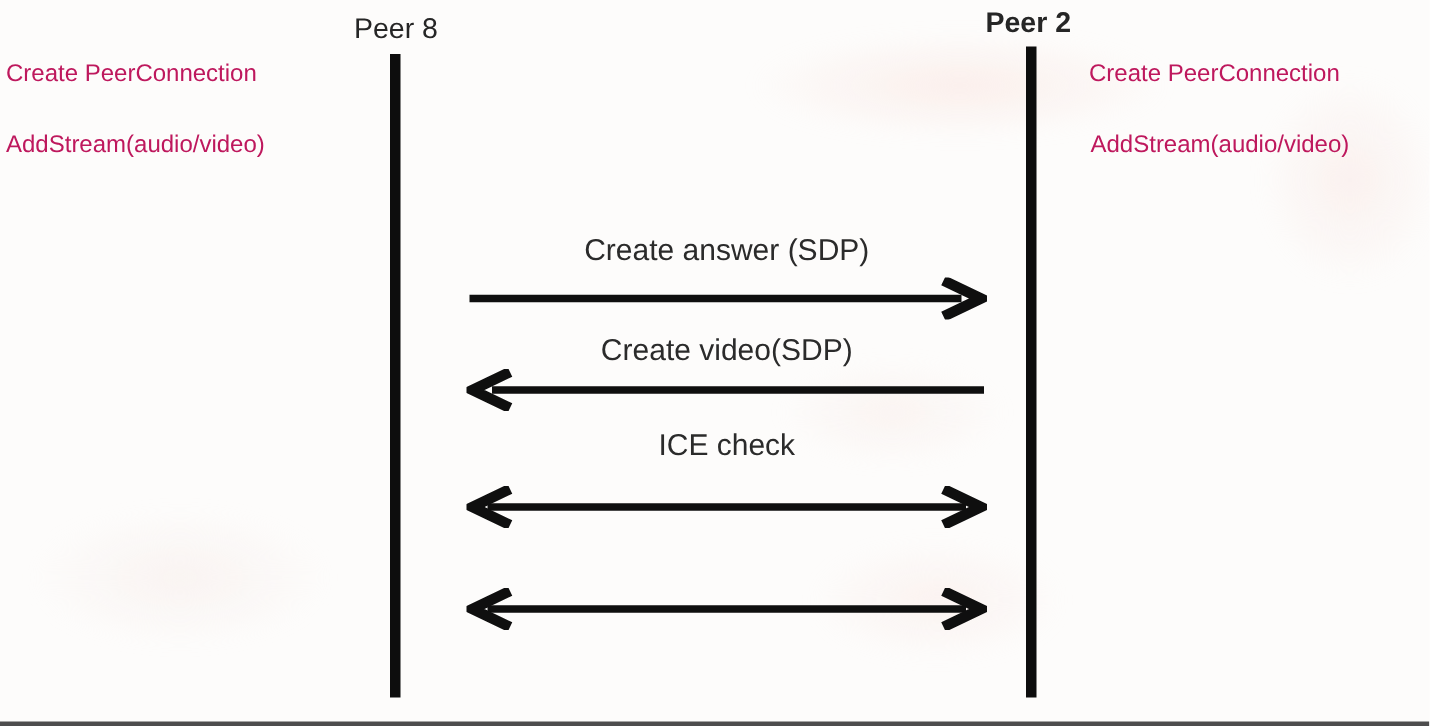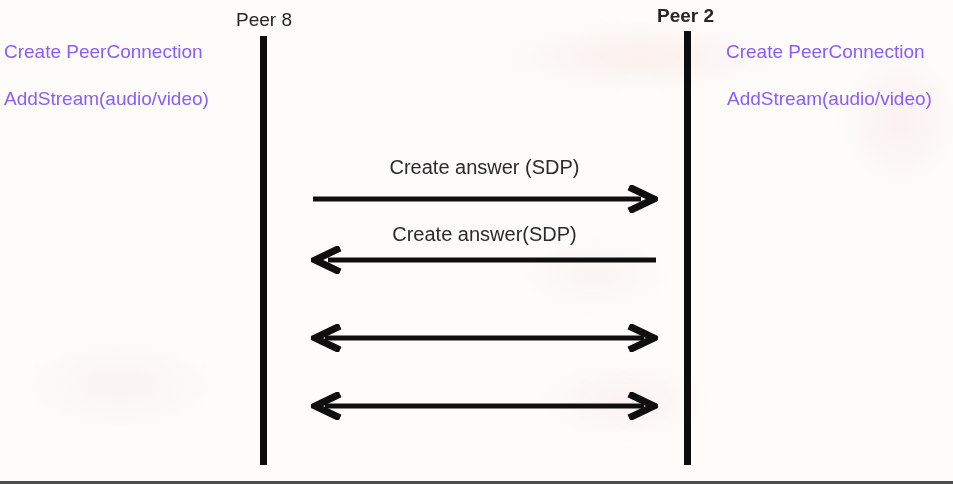--- a/index.html
+++ b/index.html
@@ -40,22 +40,22 @@
   .lifeline{
     position:absolute;
     width:7px;
     background:#0d0d0d;
   }
   .l1{left:260px;top:36px;height:429px;}
   .l2{left:684px;top:31px;height:434px;}
 
   .ann{
     position:absolute;
-    font-size:19px;
-    color:#8b5cf6;
+    font-size:16px;
+    color:#be185d;
     white-space:nowrap;
   }
   .a1{left:4px;top:41px;}
   .a2{left:4px;top:88px;}
   .a3{left:726px;top:41px;}
   .a4{left:727px;top:88px;}
 
   .msg-label{
     position:absolute;
     left:312px;width:345px;
@@ -104,26 +104,27 @@
   <div class="ann a2">AddStream(audio/video)</div>
   <div class="ann a3">Create PeerConnection</div>
   <div class="ann a4">AddStream(audio/video)</div>
 
   <div class="msg-label m1">Create answer (SDP)</div>
   <svg class="arrow ar1" viewBox="0 0 347 28">
     <line x1="2" y1="14" x2="330" y2="14" stroke-width="5"></line>
     <path d="M318 2 L343 14 L318 26" stroke-width="7"></path>
   </svg>
 
-  <div class="msg-label m2">Create answer(SDP)</div>
+  <div class="msg-label m2">Create video(SDP)</div>
   <svg class="arrow ar2" viewBox="0 0 347 28">
     <line x1="17" y1="14" x2="345" y2="14" stroke-width="5"></line>
     <path d="M29 2 L4 14 L29 26" stroke-width="7"></path>
   </svg>
 
+  <div class="msg-label m3">ICE check</div>
   <svg class="arrow ar3" viewBox="0 0 347 28">
     <line x1="14" y1="14" x2="333" y2="14" stroke-width="5"></line>
     <path d="M29 2 L4 14 L29 26" stroke-width="7"></path>
     <path d="M318 2 L343 14 L318 26" stroke-width="7"></path>
   </svg>
 
   <svg class="arrow ar4" viewBox="0 0 347 28">
     <line x1="14" y1="14" x2="333" y2="14" stroke-width="5"></line>
     <path d="M29 2 L4 14 L29 26" stroke-width="7"></path>
     <path d="M318 2 L343 14 L318 26" stroke-width="7"></path>

